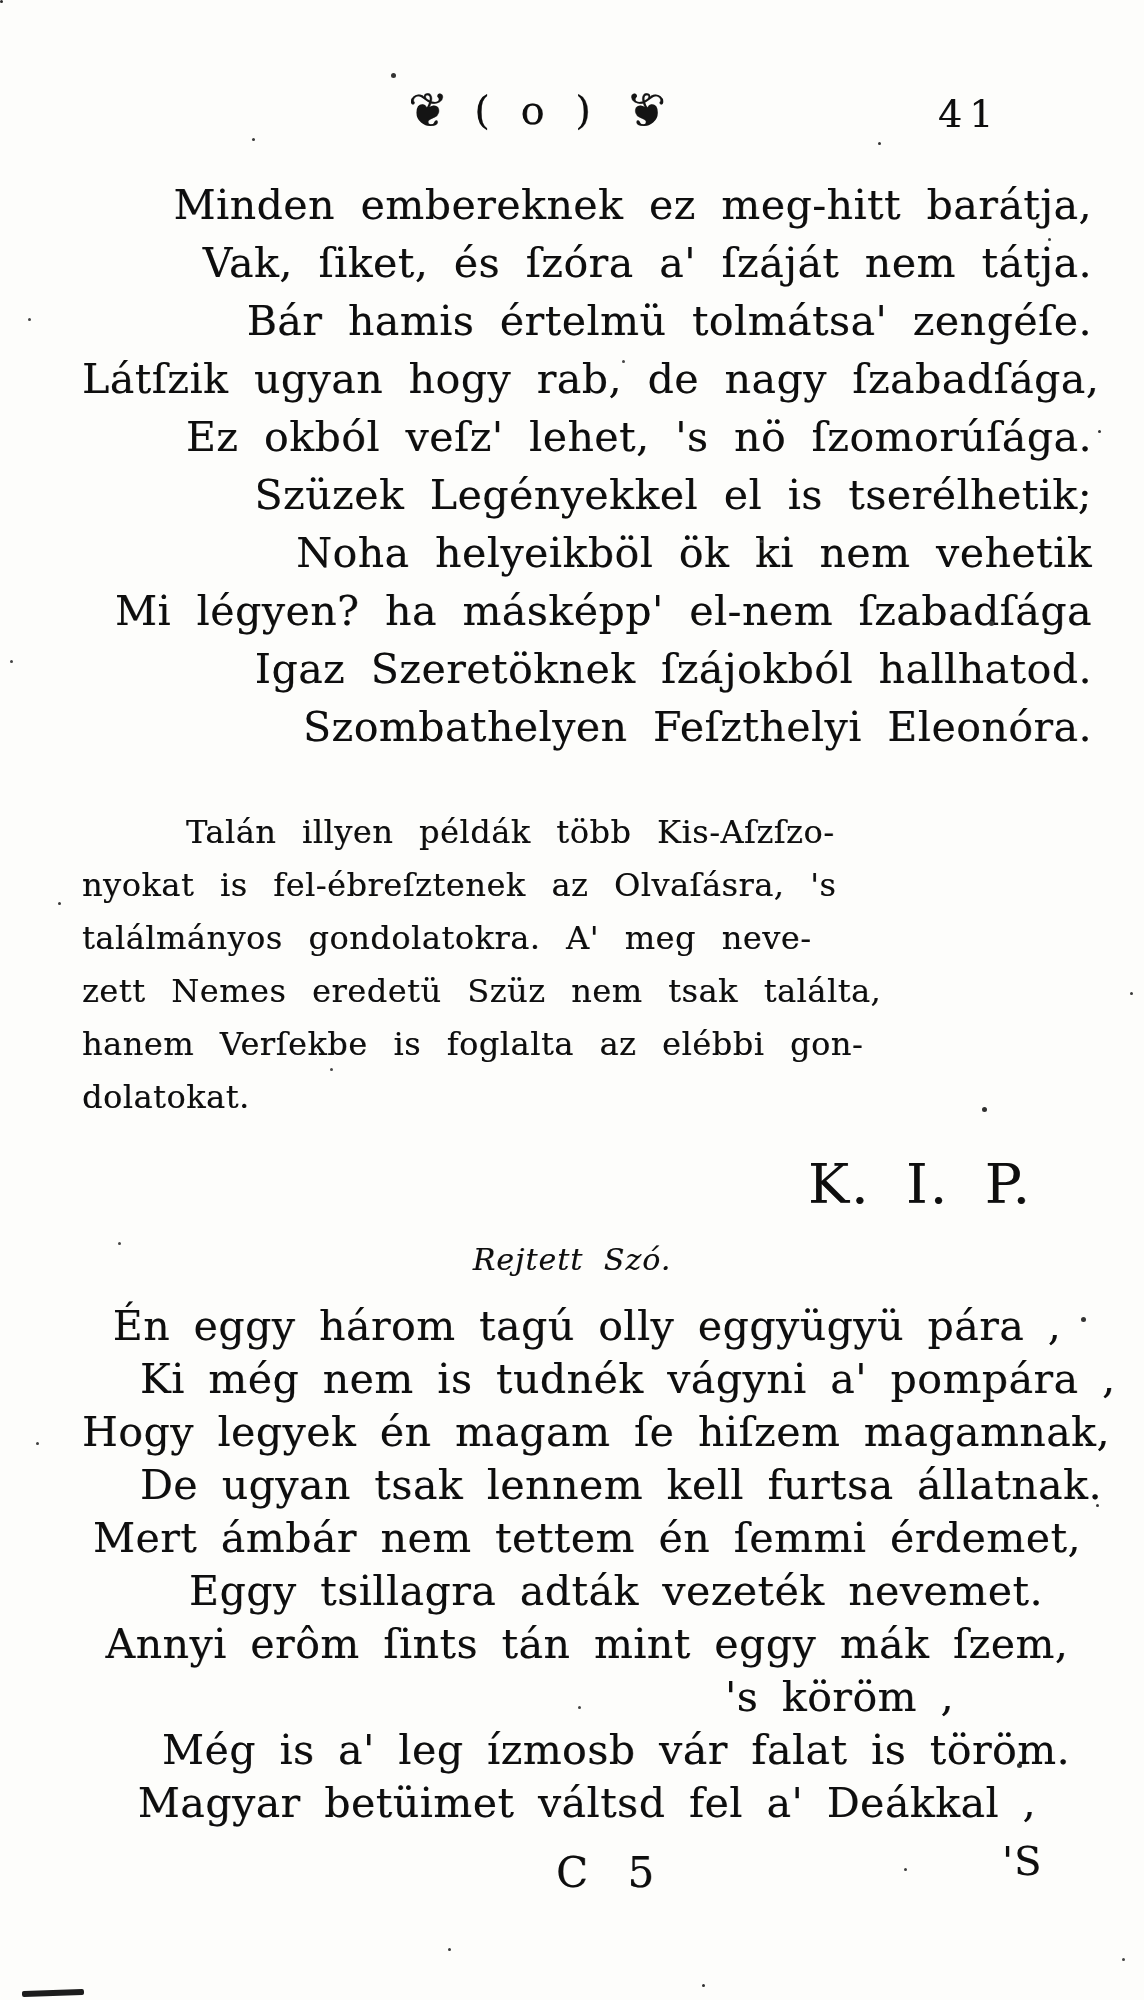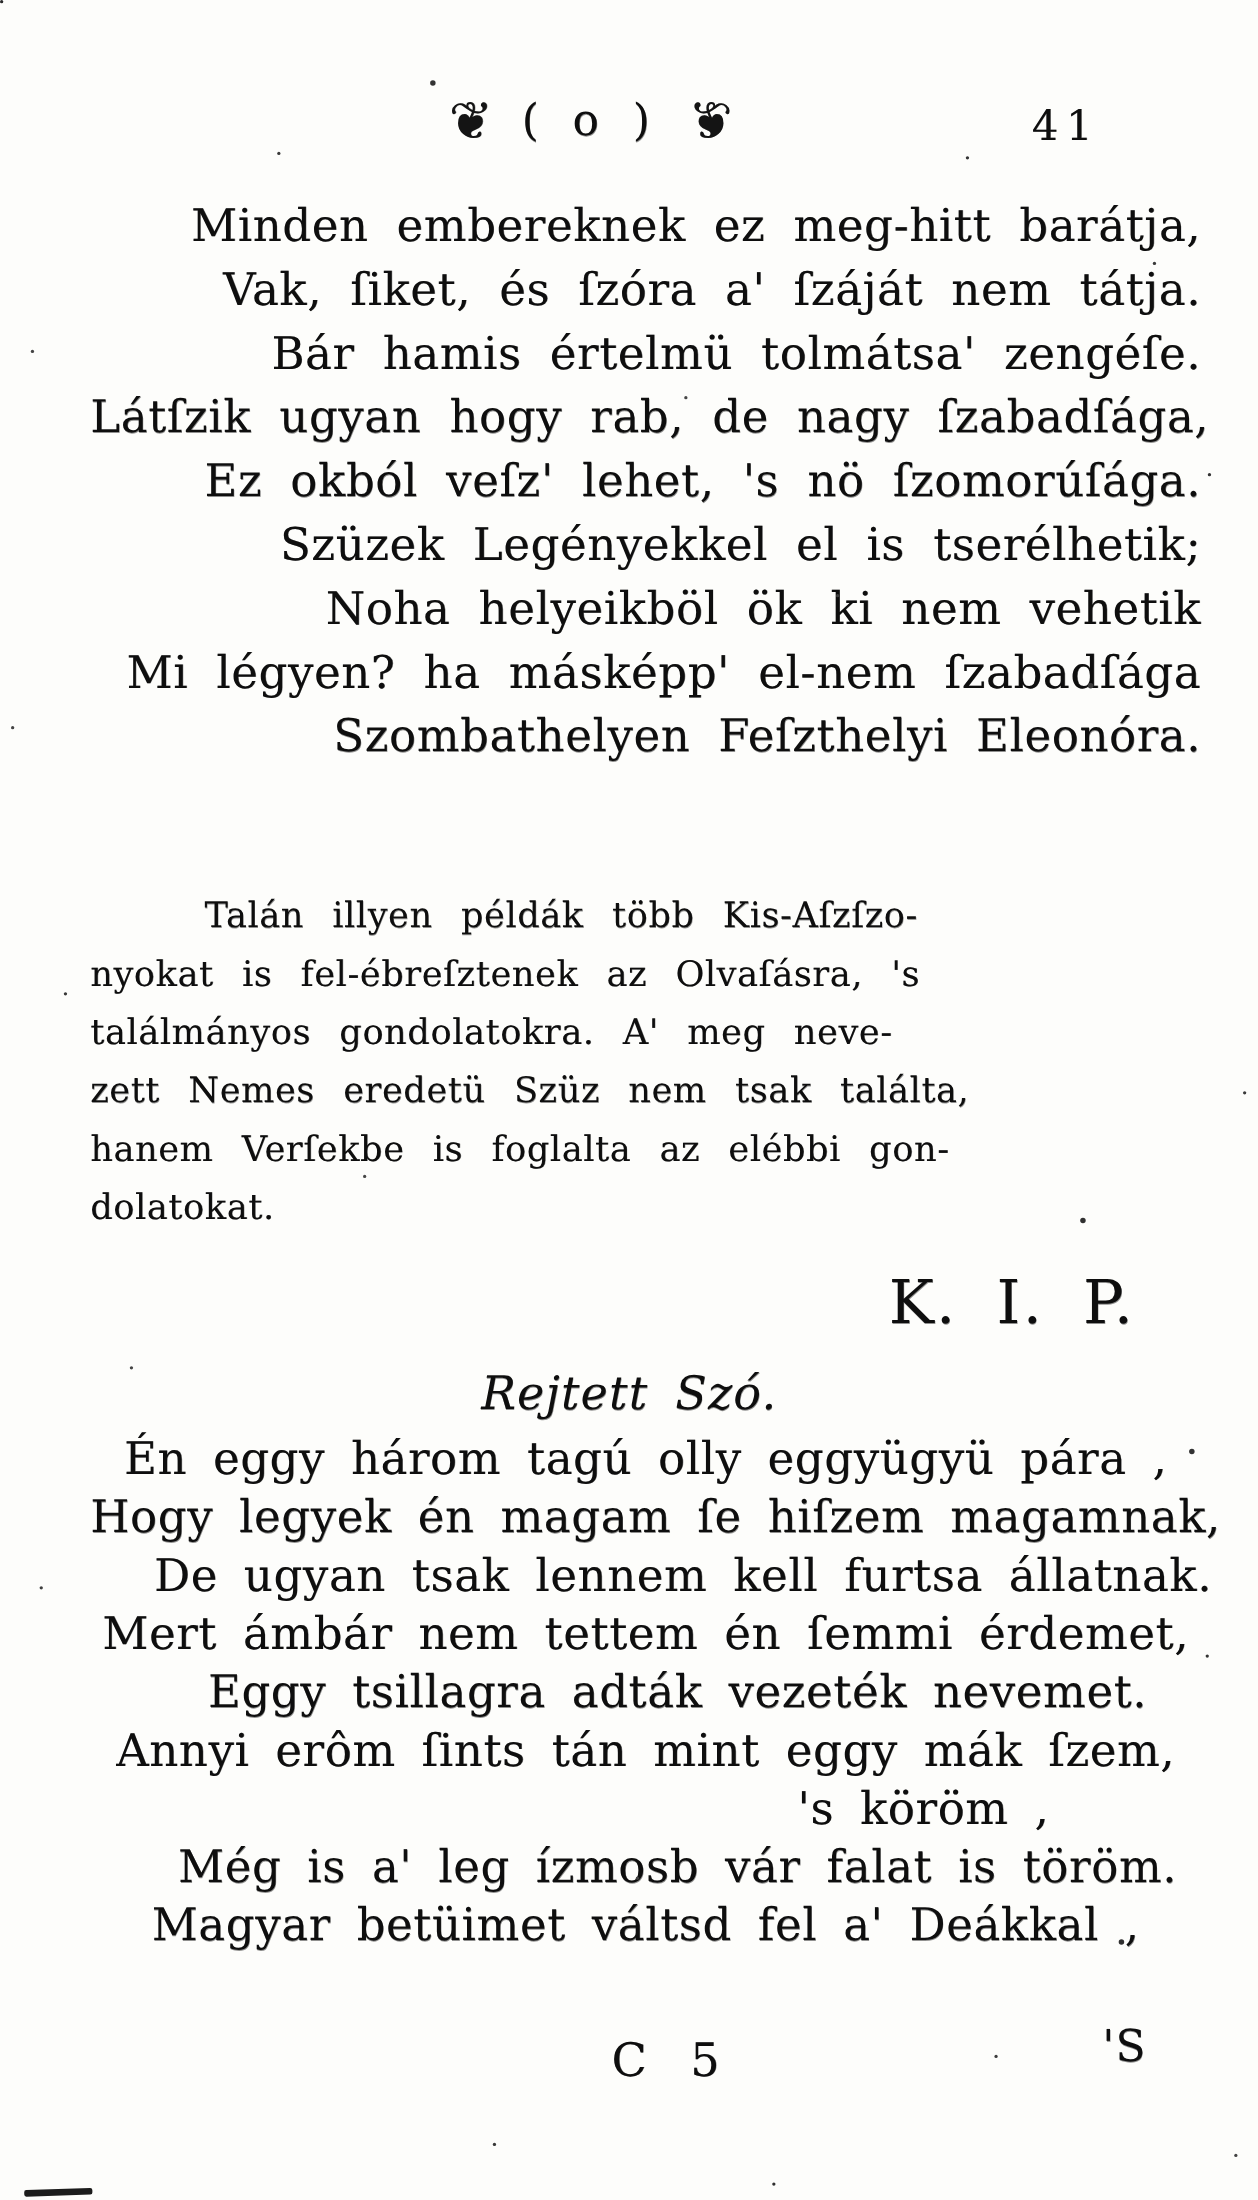--- a/index.html
+++ b/index.html
@@ -49,21 +49,21 @@
   #note .line { font-size: 32px; line-height: 53px; word-spacing: 15px; letter-spacing: 0.5px; }
   .first-indent { padding-left: 104px; }
 
   #signature {
     position: absolute; top: 1152px; left: 82px; width: 950px;
     text-align: right; font-size: 55px; word-spacing: 16px; letter-spacing: 2px;
   }
 
   #section-title {
     position: absolute; top: 1242px; left: 0; width: 1144px;
-    text-align: center; font-style: italic; font-size: 42px; letter-spacing: 1px;
+    text-align: center; font-style: italic; font-size: 30px; letter-spacing: 1px;
     word-spacing: 10px;
   }
 
   #verse2 { top: 1300px; }
   #verse2 .line { font-size: 41px; line-height: 53px; word-spacing: 10px; letter-spacing: 0.5px; text-align: center; }
   .ind-wrap { padding-left: 505px; }
 
   
   #footer-mark {
     position: absolute; top: 1848px; left: 556px;
@@ -110,38 +110,40 @@
 
   <div id="verse1" class="tblock">
     <div class="line ink">Minden embereknek ez meg-hitt barátja,</div>
     <div class="line ink ind1">Vak, ſiket, és ſzóra a' ſzáját nem tátja.</div>
     <div class="line ink ind1">Bár hamis értelmü tolmátsa' zengéſe.</div>
     <div class="line ink">Látſzik ugyan hogy rab, de nagy ſzabadſága,</div>
     <div class="line ink ind1">Ez okból veſz' lehet, 's nö ſzomorúſága.</div>
     <div class="line ink">Szüzek Legényekkel el is tserélhetik;</div>
     <div class="line ink ind1">Noha helyeikböl ök ki nem vehetik</div>
     <div class="line ink">Mi légyen? ha másképp' el-nem ſzabadſága</div>
+    <div class="line ink ind1">Igaz Szeretöknek ſzájokból hallhatod.</div>
     <div class="line ink ind2">Szombathelyen Feſzthelyi Eleonóra.</div>
   </div>
 
   <div id="note" class="tblock">
     <div class="line ink first-indent">Talán illyen példák több Kis-Aſzſzo-</div>
     <div class="line ink">nyokat is fel-ébreſztenek az Olvaſásra, 's</div>
     <div class="line ink">találmányos gondolatokra.  A' meg neve-</div>
     <div class="line ink">zett Nemes eredetü Szüz nem tsak találta,</div>
     <div class="line ink">hanem Verſekbe is foglalta az elébbi gon-</div>
     <div class="line ink">dolatokat.</div>
   </div>
 
   <div id="signature" class="ink">K. I. P.</div>
 
   <div id="section-title" class="ink">Rejtett Szó.</div>
 
   <div id="verse2" class="tblock">
     <div class="line ink">Én eggy három tagú olly eggyügyü pára ,</div>
+    <div class="line ink ind1">Ki még nem is tudnék vágyni a' pompára ,</div>
     <div class="line ink">Hogy legyek én magam ſe hiſzem magamnak,</div>
     <div class="line ink ind1">De ugyan tsak lennem kell furtsa állatnak.</div>
     <div class="line ink">Mert ámbár nem tettem én ſemmi érdemet,</div>
     <div class="line ink ind1">Eggy tsillagra adták vezeték nevemet.</div>
     <div class="line ink">Annyi erôm ſints tán mint eggy mák ſzem,</div>
     <div class="line ink ind-wrap">'s köröm ,</div>
     <div class="line ink ind1">Még is a' leg ízmosb vár falat is töröm.</div>
     <div class="line ink">Magyar betüimet váltsd fel a' Deákkal ,</div>
   </div>
 

